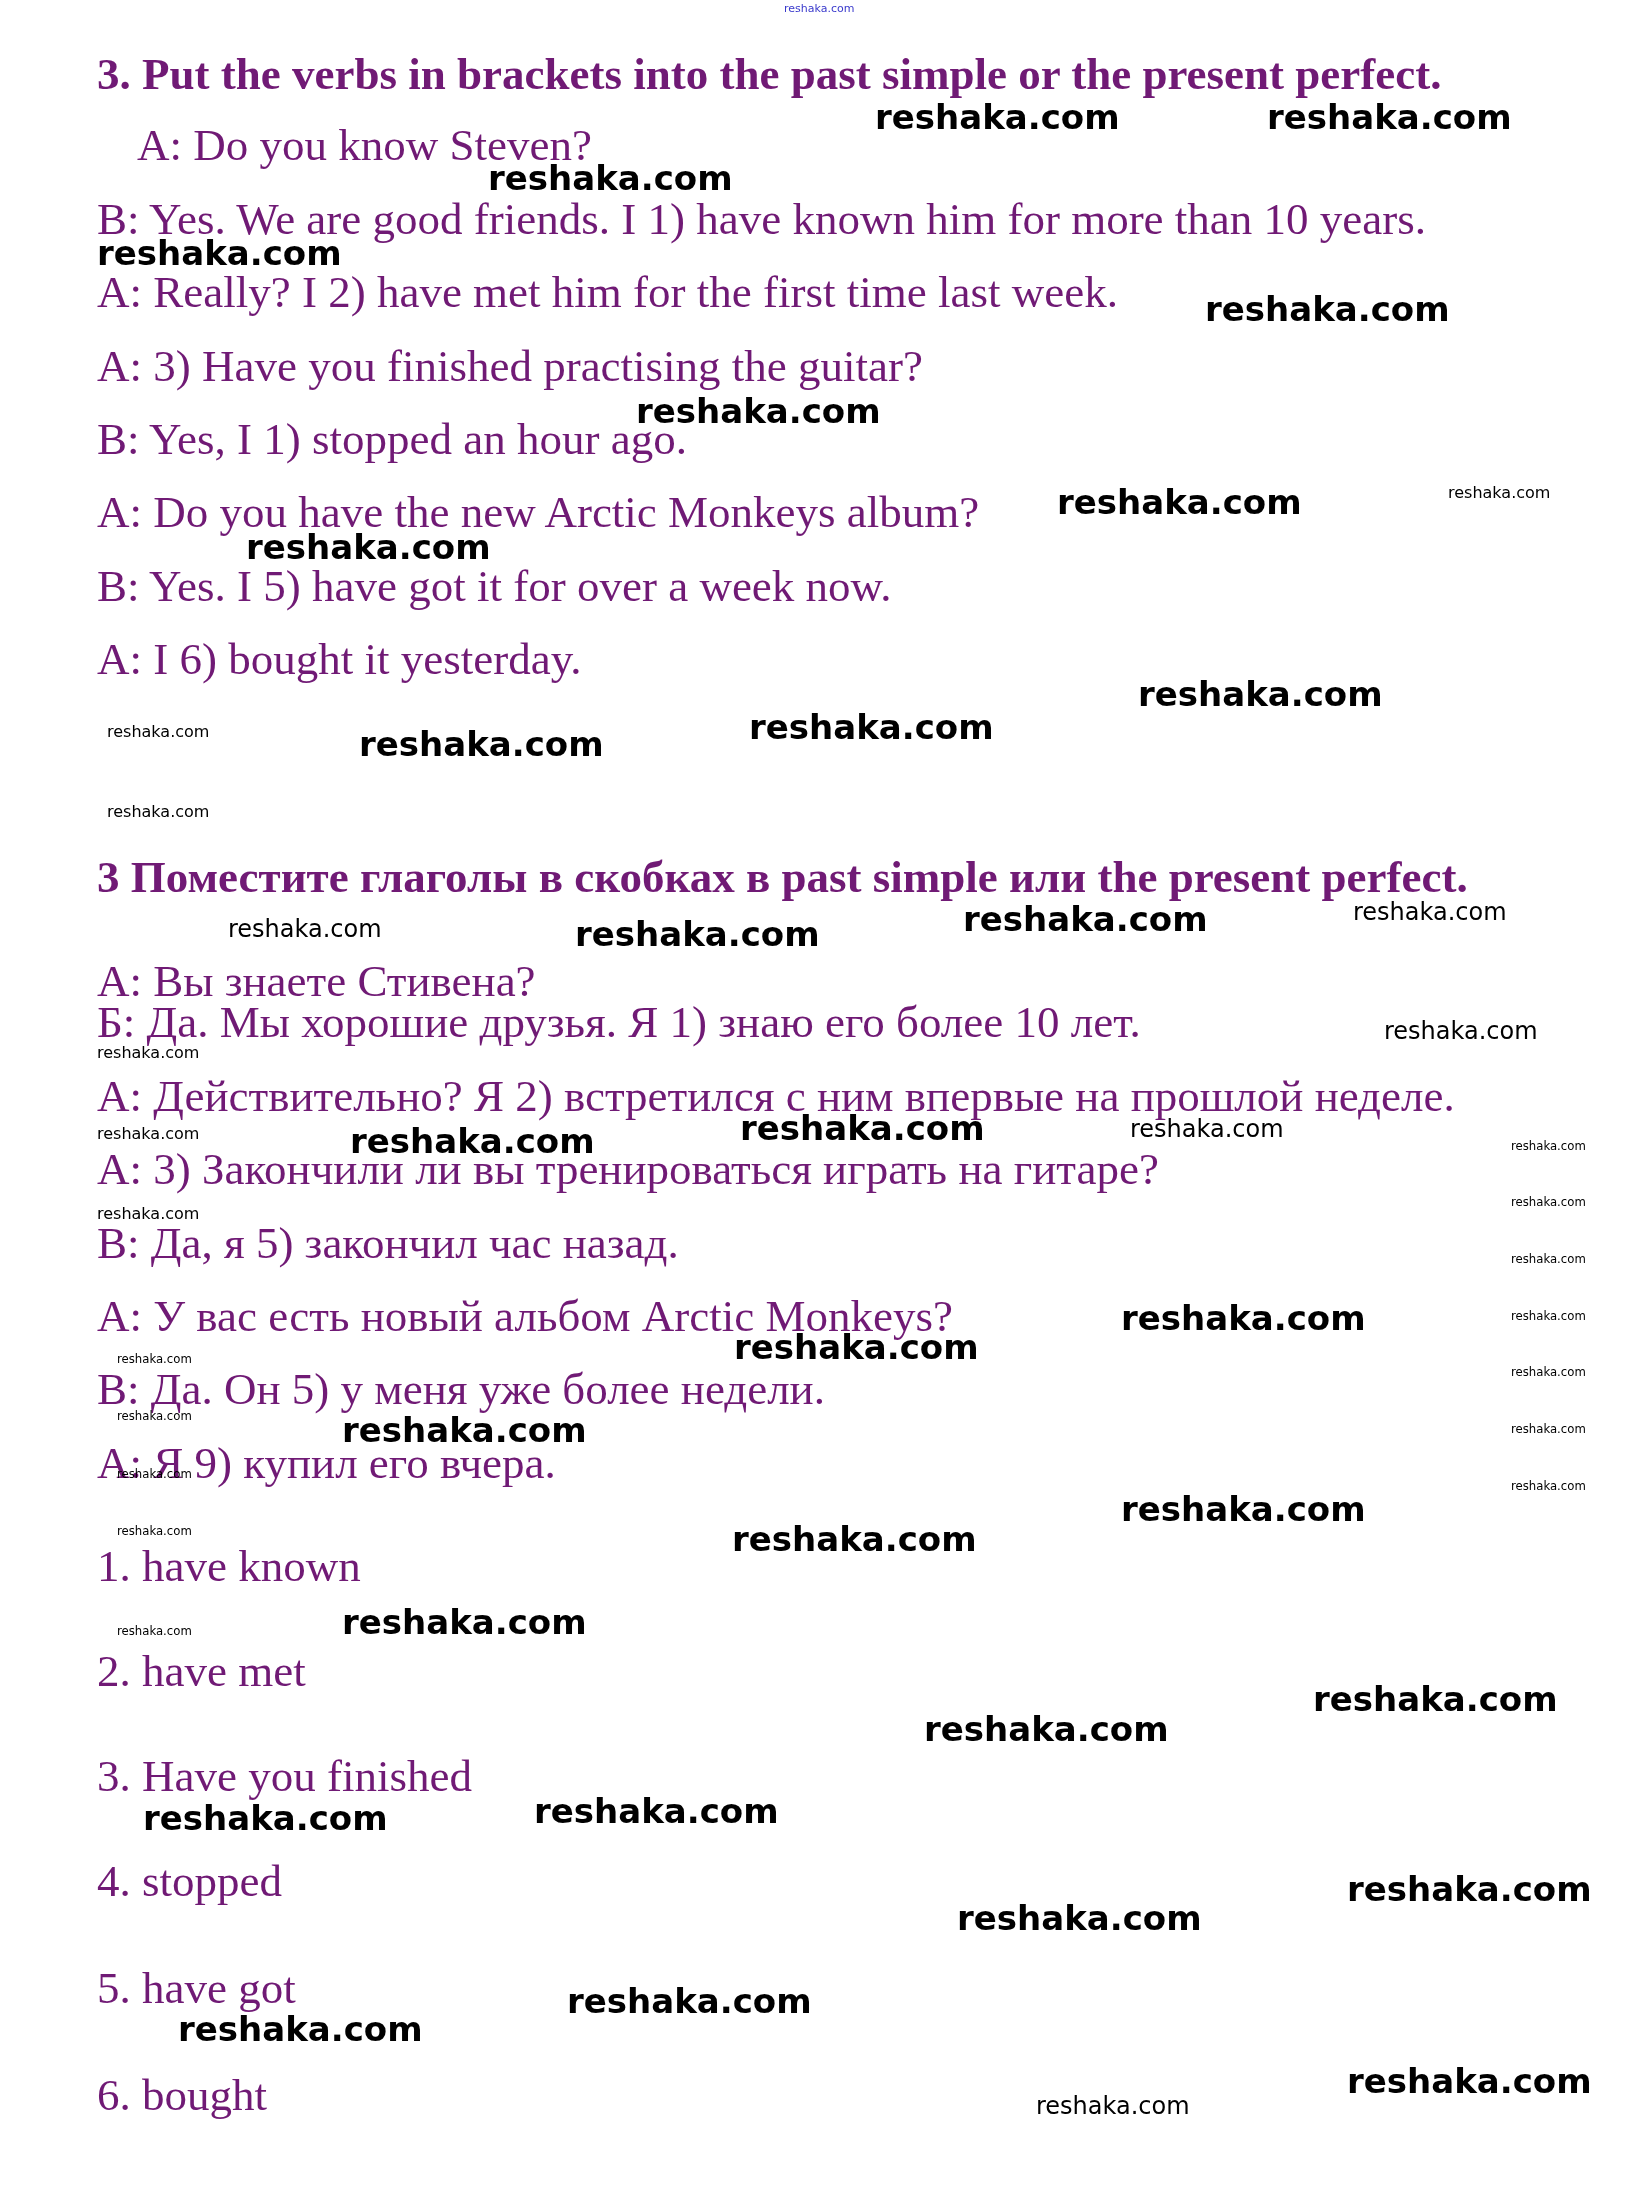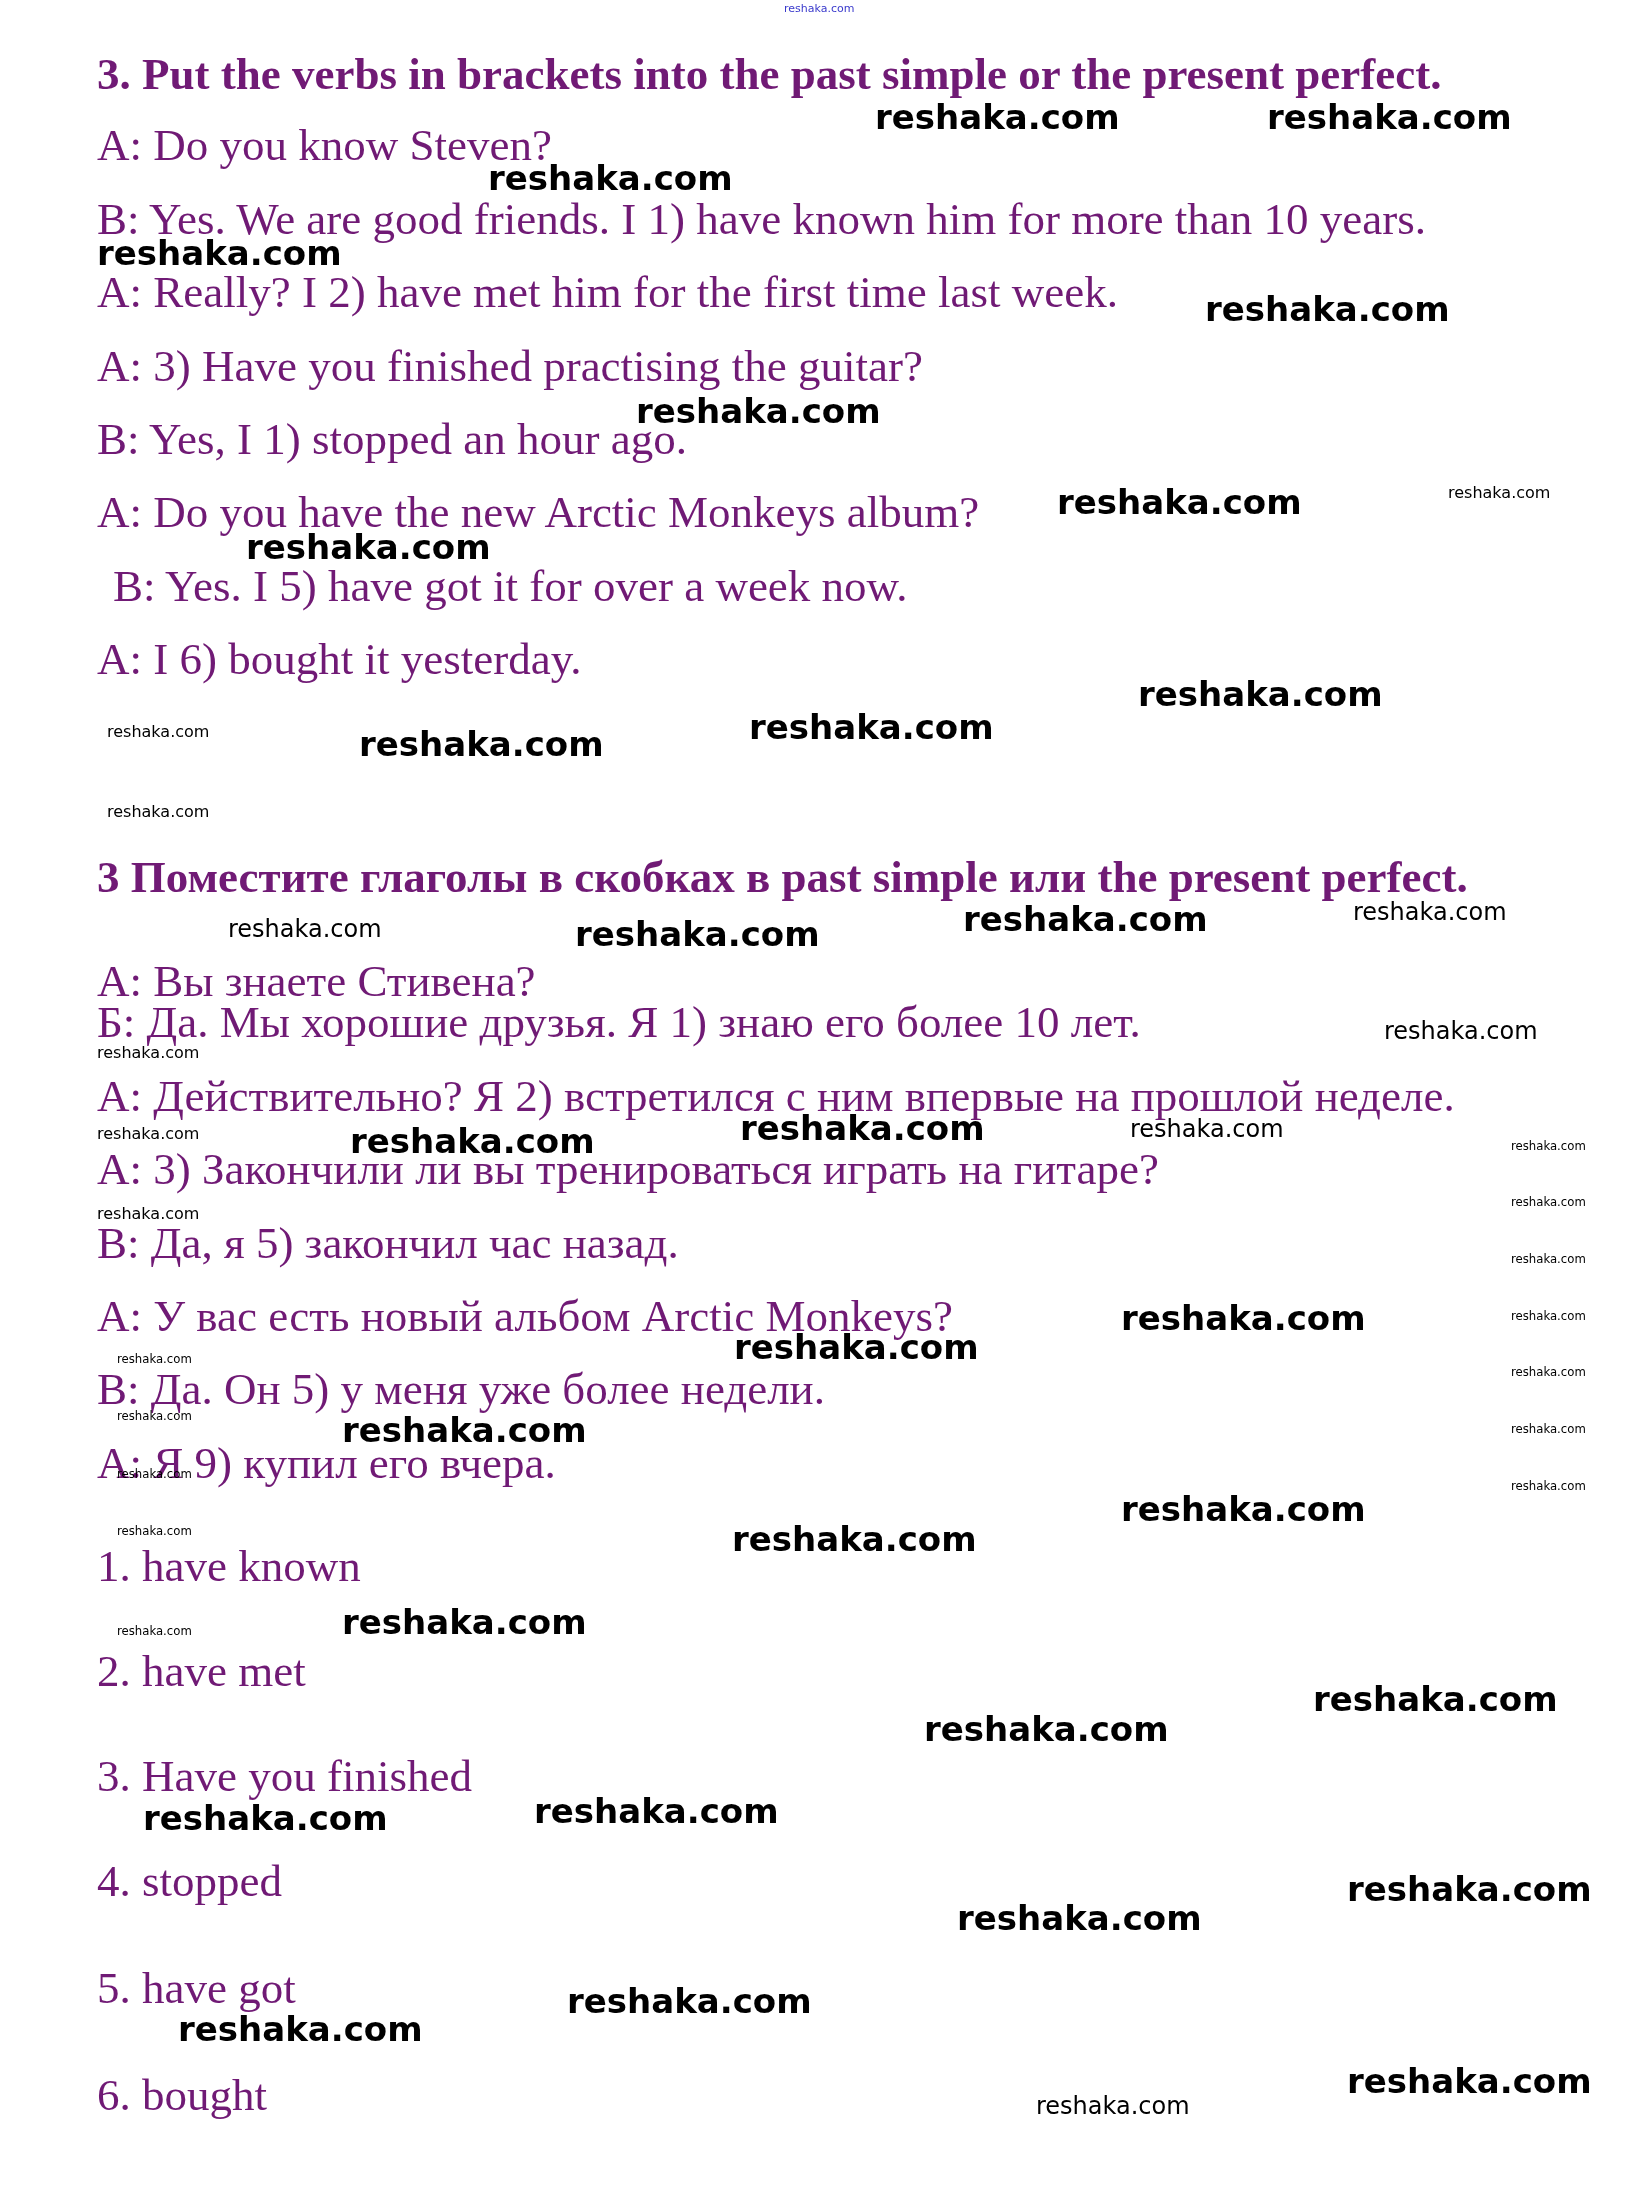--- a/index.html
+++ b/index.html
@@ -16,27 +16,27 @@
   .wm-top { font-size:11px; color:#3a3acc; }
 </style>
 </head>
 <body>
 
 <div class="page">
 
   <div class="wm wm-top" style="left:784px;top:2.5px;">reshaka.com</div>
 
   <div class="line serif heading" style="top:52px;">3. Put the verbs in brackets into the past simple or the present perfect.</div>
-  <div class="line serif" style="top:123px;">A: Do you know Steven?</div>
+  <div class="line serif" style="top:123px;margin-left:40px;">A: Do you know Steven?</div>
   <div class="line serif" style="top:197px;">B: Yes. We are good friends. I 1) have known him for more than 10 years.</div>
   <div class="line serif" style="top:270px;">A: Really? I 2) have met him for the first time last week.</div>
   <div class="line serif" style="top:344px;">A: 3) Have you finished practising the guitar?</div>
   <div class="line serif" style="top:417px;">B: Yes, I 1) stopped an hour ago.</div>
   <div class="line serif" style="top:490px;">A: Do you have the new Arctic Monkeys album?</div>
-  <div class="line serif" style="top:564px;margin-left:16px;">B: Yes. I 5) have got it for over a week now.</div>
+  <div class="line serif" style="top:564px;">B: Yes. I 5) have got it for over a week now.</div>
   <div class="line serif" style="top:637px;">A: I 6) bought it yesterday.</div>
 
   <div class="line serif heading" style="top:855px;">3 Поместите глаголы в скобках в past simple или the present perfect.</div>
   <div class="line serif" style="top:927px;margin-top:32px;">А: Вы знаете Стивена?</div>
   <div class="line serif" style="top:1000px;">Б: Да. Мы хорошие друзья. Я 1) знаю его более 10 лет.</div>
   <div class="line serif" style="top:1074px;">А: Действительно? Я 2) встретился с ним впервые на прошлой неделе.</div>
   <div class="line serif" style="top:1147px;">А: 3) Закончили ли вы тренироваться играть на гитаре?</div>
   <div class="line serif" style="top:1221px;">В: Да, я 5) закончил час назад.</div>
   <div class="line serif" style="top:1294px;">А: У вас есть новый альбом Arctic Monkeys?</div>
   <div class="line serif" style="top:1367px;">В: Да. Он 5) у меня уже более недели.</div>

